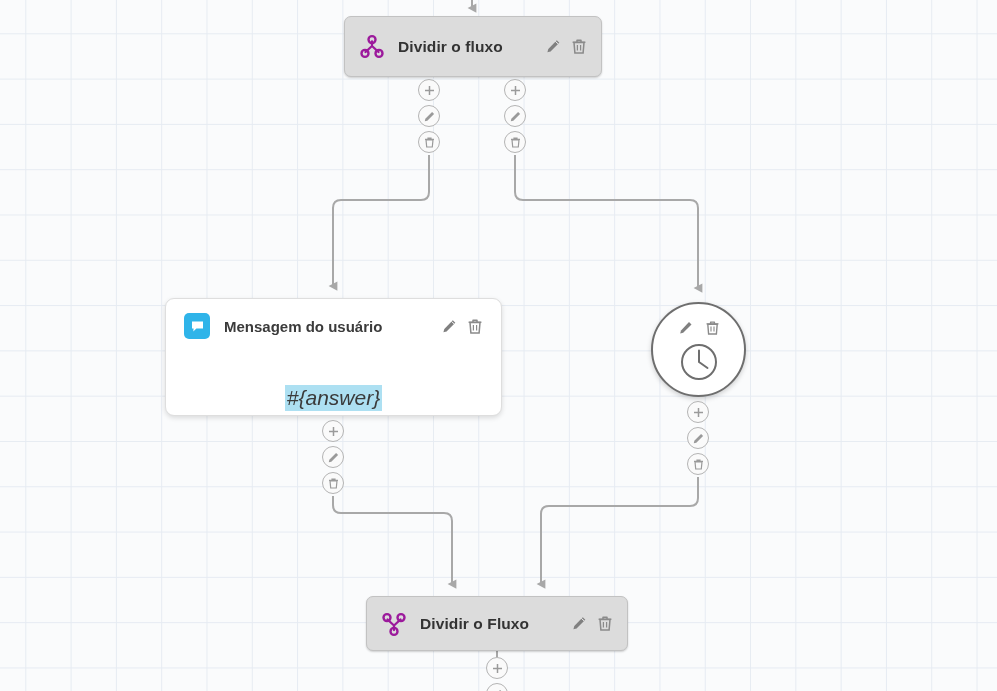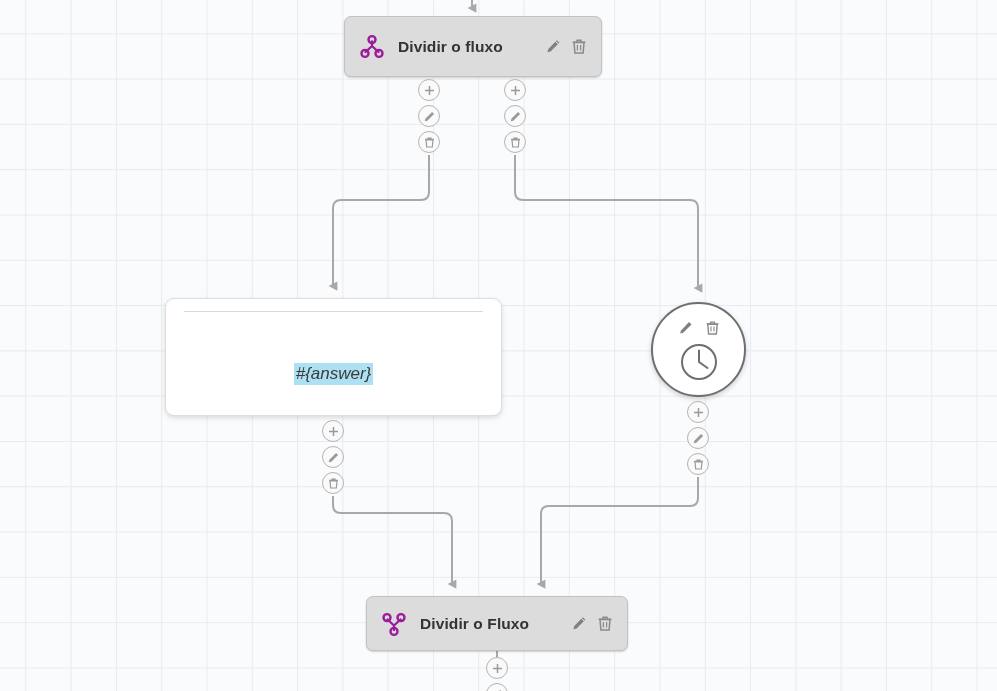--- a/index.html
+++ b/index.html
@@ -102,21 +102,21 @@
   }
   .card-body {
     flex: 1;
     display: flex;
     align-items: center;
     justify-content: center;
     padding: 6px 18px 14px 18px;
   }
   .token {
     font-style: italic;
-    font-size: 17px;
+    font-size: 21px;
     color: #3a3a3a;
     background: #ade0f2;
     padding: 1px 2px;
     white-space: nowrap;
     margin-top: 28px;
   }
 
   
   .circle-node {
     background: #ffffff;
@@ -245,20 +245,43 @@
     </span>
     <span class="round-btn">
       <svg width="13" height="13" viewBox="0 0 13 13" xmlns="http://www.w3.org/2000/svg">
         <path d="M3,3.8 L10,3.8 L9.3,11 L3.7,11 z" fill="none" stroke="#9a9a9a" stroke-width="1.2"></path>
         <path d="M2,3.4 L11,3.4 M5,3.4 L5,2.1 L8,2.1 L8,3.4" stroke="#9a9a9a" stroke-width="1.2" fill="none"></path>
       </svg>
     </span>
   </div>
 
   <div class="node card-node" style="left:165px; top:298px; width:337px; height:118px;">
+    <div class="card-head">
+      <span class="card-badge">
+        <svg width="17" height="17" viewBox="0 0 17 17" xmlns="http://www.w3.org/2000/svg">
+          <path d="M3,3.4 L14,3.4 L14,10.6 L7.4,10.6 L4.3,13.4 L4.6,10.6 L3,10.6 z" fill="#ffffff"></path>
+        </svg>
+      </span>
+      <span class="card-title">Mensagem do usuário</span>
+      <span class="node-actions">
+        <span class="icon-btn">
+          <svg width="17" height="17" viewBox="0 0 17 17" xmlns="http://www.w3.org/2000/svg">
+            <path d="M11.8,2.2 L14.3,4.7 L5.6,13.4 L2.4,14.3 L3.3,11.1 z" fill="#808080"></path>
+            <path d="M10.6,3.4 L13.1,5.9" stroke="#ffffff" stroke-width="1" fill="none"></path>
+          </svg>
+        </span>
+        <span class="icon-btn">
+          <svg width="16" height="17" viewBox="0 0 16 17" xmlns="http://www.w3.org/2000/svg">
+            <path d="M3,4.6 L13,4.6 L12.1,15 L3.9,15 z" fill="none" stroke="#8a8a8a" stroke-width="1.5"></path>
+            <path d="M1.6,4.2 L14.4,4.2 M6,4.2 L6,2.3 L10,2.3 L10,4.2" stroke="#8a8a8a" stroke-width="1.5" fill="none" stroke-linejoin="round"></path>
+            <path d="M6.4,7 L6.4,12.4 M9.6,7 L9.6,12.4" stroke="#8a8a8a" stroke-width="1.2"></path>
+          </svg>
+        </span>
+      </span>
+    </div>
     <div class="card-rule"></div>
     <div class="card-body">
       <span class="token">#{answer}</span>
     </div>
   </div>
 
   <div class="btn-stack" style="left:322px; top:420px;">
     <span class="round-btn">
       <svg width="13" height="13" viewBox="0 0 13 13" xmlns="http://www.w3.org/2000/svg">
         <path d="M6.5,2 L6.5,11 M2,6.5 L11,6.5" stroke="#9a9a9a" stroke-width="1.5"></path>

